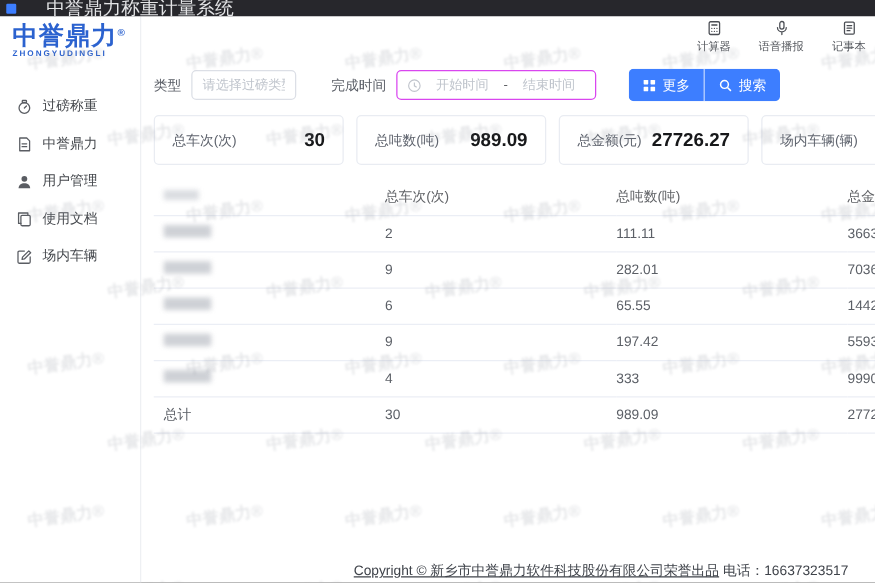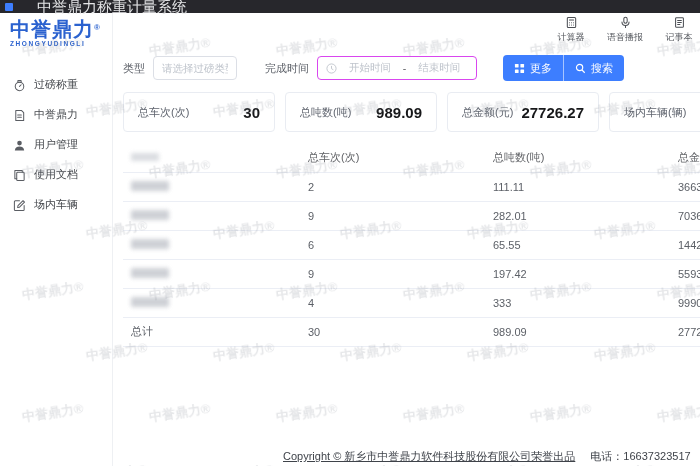--- a/index.html
+++ b/index.html
@@ -72,21 +72,21 @@
   th{color:#606266;}
   td{color:#5b5f66;}
   th:first-child,td:first-child{padding-left:8px;}
   .redact{display:inline-block;background:#c6c9cf;border-radius:1px;filter:blur(2px);opacity:.85;}
   .redact.hdr{width:28px;height:8px;background:#d4d7dc;}
   .redact.cell{width:38px;height:10px;}
 
   
   .footer{position:absolute;top:449px;left:283px;font-size:11px;color:#3f434a;white-space:nowrap;z-index:3;}
   .footer .copy{text-decoration:underline;cursor:pointer;margin-top:40px;}
-  .footer .tel{margin-left:12px;}
+  .footer .tel{}
 
   
   .wm-layer{position:absolute;inset:0;pointer-events:none;z-index:6;}
   .wm{position:absolute;font-size:13px;font-weight:bold;color:#8a8f99;opacity:.22;
       transform:rotate(-8deg);filter:blur(.7px);white-space:nowrap;}
 </style>
 </head>
 <body>
 
 <div id="page">

